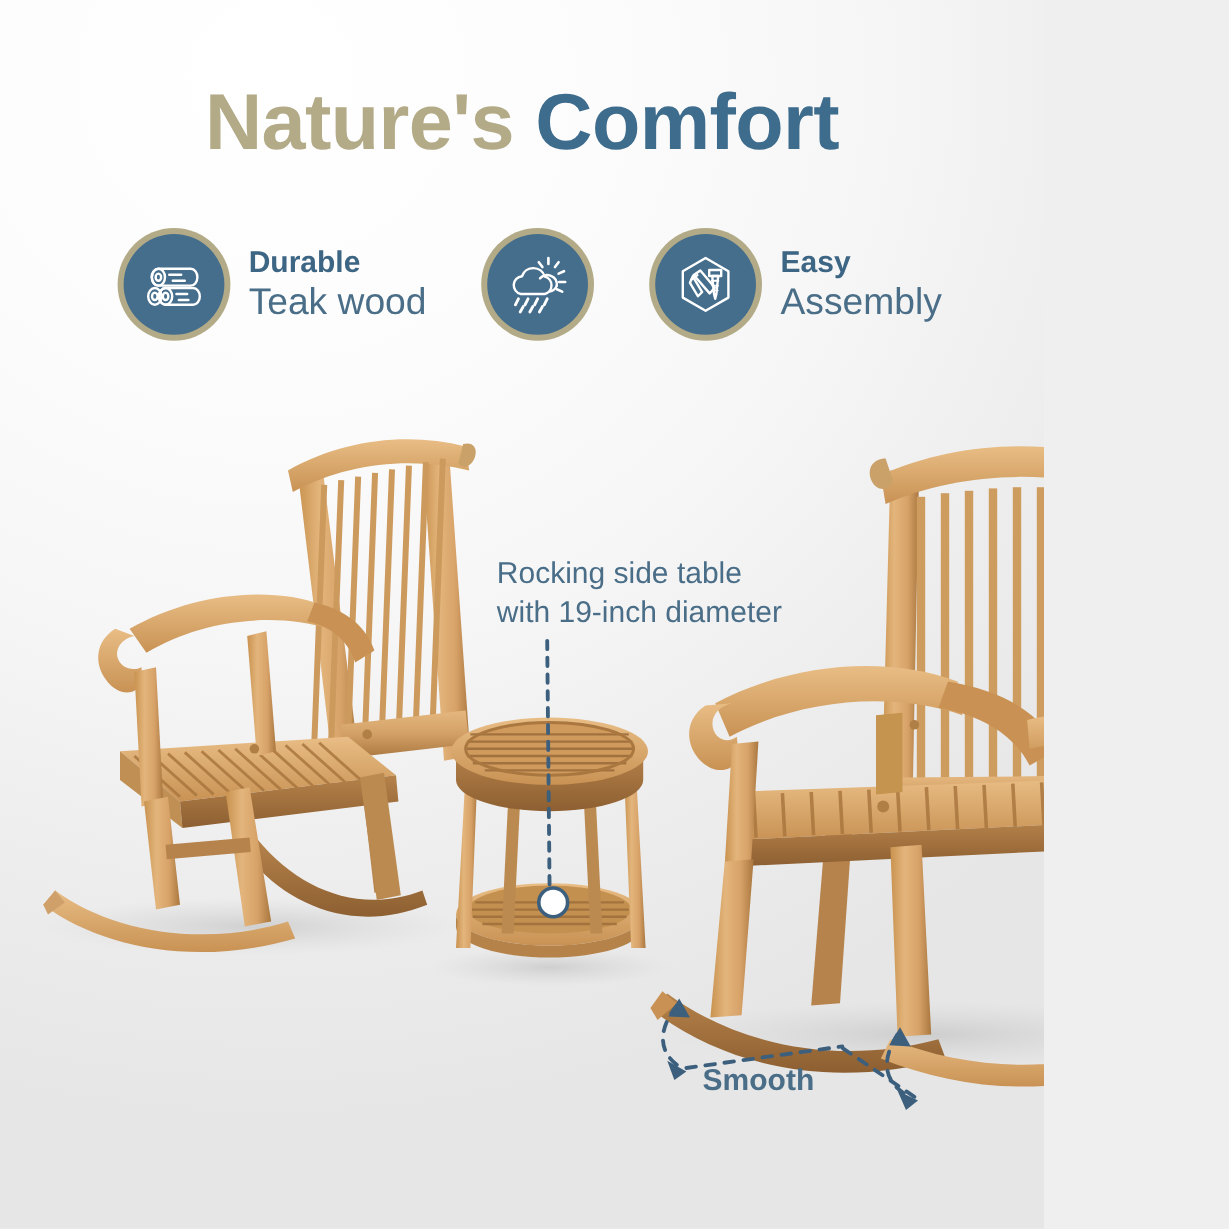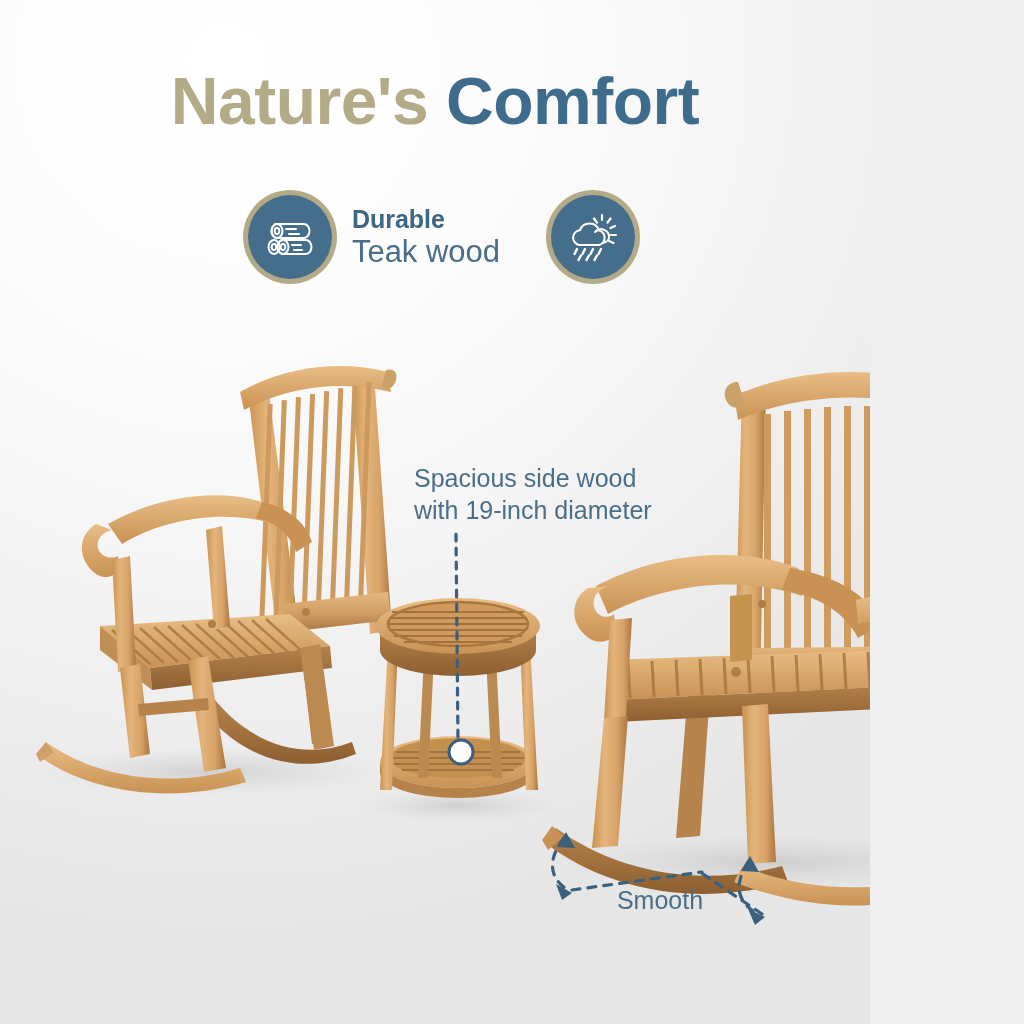--- a/index.html
+++ b/index.html
@@ -108,28 +108,29 @@
     font-size: 25px;
     line-height: 1.28;
     color: #4a6e88;
     white-space: nowrap;
   }
   #callout-table .line { display: block; }
 
   
   #callout-rocking {
     position: absolute;
-    left: 545px;
+    left: 517px;
     top: 884px;
     width: 230px;
     text-align: center;
     font-size: 25px;
     line-height: 1.3;
     color: #4a6e88;
     white-space: nowrap;
+    font-weight: bold;
   }
   #callout-rocking .line { display: block; }
 
   .anno-svg {
     position: absolute;
     left: 0; top: 0;
     width: 1024px;
     height: 1024px;
     pointer-events: none;
   }
@@ -397,20 +398,46 @@
               <line x1="35" y1="39" x2="32.5" y2="44"></line>
               <line x1="15" y1="45.5" x2="12.5" y2="50"></line>
               <line x1="23" y1="45.5" x2="20.5" y2="50"></line>
               <line x1="31" y1="45.5" x2="28.5" y2="50"></line>
             </g>
           </svg>
         </div>
       </div>
     </div>
 
+    <div class="feature">
+      <div class="badge-ring">
+        <div class="badge-disc">
+          <svg width="54" height="54" viewBox="0 0 54 54" fill="none" stroke="#ffffff" stroke-width="2" stroke-linecap="round" stroke-linejoin="round">
+
+            <path d="M27 5 L46 16 L46 38 L27 49 L8 38 L8 16 Z"></path>
+
+            <path d="M18 18 L24 15 L34 31 L29 35 Z" transform="rotate(-8 26 25)"></path>
+            <path d="M17 19 L14 24 L19 36 L23 33 Z" transform="rotate(-8 26 25)"></path>
+            <line x1="15.5" y1="21.5" x2="21" y2="18.5" transform="rotate(-8 26 25)"></line>
+
+            <path d="M30 15 L40 15 L40 20 L30 20 Z"></path>
+            <path d="M32.5 20 L37.5 20 L36 35 L35 39 L34 35 Z"></path>
+            <g stroke-width="1.6">
+              <line x1="32.2" y1="24" x2="37.6" y2="24"></line>
+              <line x1="32.5" y1="28" x2="37.3" y2="28"></line>
+              <line x1="32.9" y1="32" x2="37" y2="32"></line>
+            </g>
+          </svg>
+        </div>
+      </div>
+      <div class="feature-text">
+        <span class="feature-title">Easy</span>
+        <span class="feature-sub">Assembly</span>
+      </div>
+    </div>
   </div>
 
   <svg class="anno-svg" viewBox="0 0 1024 1024" xmlns="http://www.w3.org/2000/svg">
 
     <line x1="456" y1="534" x2="458" y2="742" stroke="#3c5f7d" stroke-width="3.2" stroke-dasharray="7 7" stroke-linecap="round"></line>
 
     <circle cx="461" cy="752" r="12" fill="#ffffff" stroke="#3c5f7d" stroke-width="3"></circle>
 
     <g stroke="#3c5f7d" stroke-width="3.2" fill="none" stroke-linecap="round" stroke-dasharray="8 8">
       <path d="M564 838 C 548 858 548 878 568 890"></path>
@@ -425,21 +452,21 @@
       <path d="M748 862 C 734 884 736 902 758 914"></path>
       <path d="M762 914 L 700 872"></path>
     </g>
     <g fill="#3c5f7d">
       <path d="M750 856 L 759 872 L 741 871 Z"></path>
       <path d="M765 917 L 748 909 L 755 925 Z"></path>
     </g>
   </svg>
 
   <div id="callout-table">
-    <span class="line">Spacious side wood</span>
+    <span class="line">Rocking side table</span>
     <span class="line">with 19-inch diameter</span>
   </div>
 
   <div id="callout-rocking">
     <span class="line">Smooth</span>
   </div>
 
 </div>
 
 </body></html>

